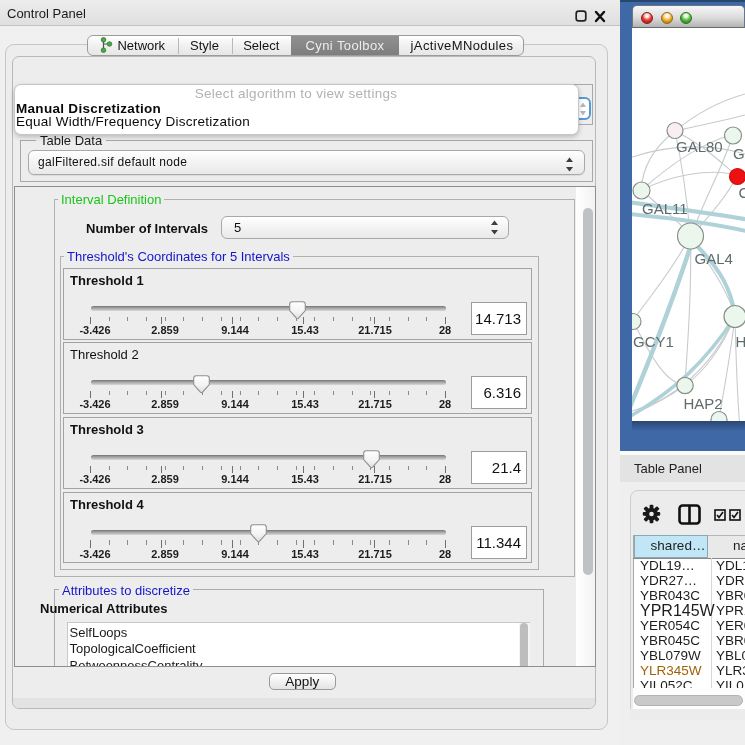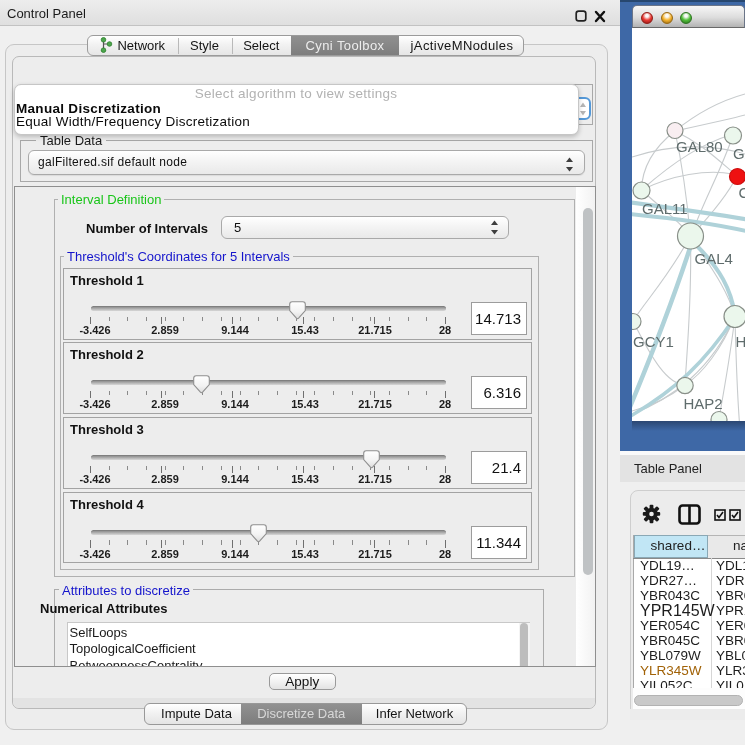--- a/index.html
+++ b/index.html
@@ -117,21 +117,21 @@
             <linearGradient id="tg296299" x1="0" y1="0" x2="0" y2="1">
 <stop offset="0" stop-color="#ffffff"></stop>
               <stop offset="0.6" stop-color="#f2f2f2"></stop>
               <stop offset="1" stop-color="#dcdcdc"></stop>
             </linearGradient>
           </defs>
 <path d="M3.2,0.7 L13.8,0.7 Q16.3,0.7 16.3,3.2 L16.3,9.5 L9.6,17.2 Q8.5,18.4 7.4,17.2 L0.7,9.5 L0.7,3.2 Q0.7,0.7 3.2,0.7 Z" fill="url(#tg296299)" stroke="#8f8f8f" stroke-width="1.1"></path>
 </svg>
         <div style="position:absolute;left:470px;top:301.0px;width:56px;height:33px;background:#fff;border:1px solid #9c9c9c;box-sizing:border-box;font-size:15px;color:#111;text-align:right;line-height:31px;padding-right:5px">14.713</div>
         <div style="position:absolute;left:62px;top:341.0px;width:469px;height:71.5px;border:1px solid #a3a3a3;box-sizing:border-box"></div>
-        <div style="position:absolute;left:69px;top:346.0px;font-size:13px;font-weight:bold;color:#111">Threshold 2</div>
+        <div style="position:absolute;left:69px;top:346.0px;font-size:13px;font-weight:normal;color:#111">Threshold 2</div>
         <div style="position:absolute;left:90px;top:379.0px;width:355px;height:5px;border-radius:3px;background:linear-gradient(#8f8f8f,#d8d8d8);border-top:1px solid #7f7f7f;box-sizing:border-box"></div>
         <div style="position:absolute;left:89.0px;top:389.5px;width:1px;height:4.5px;background:#8a8a8a"></div>
         <div style="position:absolute;left:107.7px;top:389.5px;width:1px;height:4.5px;background:#8a8a8a"></div>
         <div style="position:absolute;left:126.4px;top:389.5px;width:1px;height:4.5px;background:#8a8a8a"></div>
         <div style="position:absolute;left:145.1px;top:389.5px;width:1px;height:4.5px;background:#8a8a8a"></div>
         <div style="position:absolute;left:163.7px;top:389.5px;width:1px;height:4.5px;background:#8a8a8a"></div>
         <div style="position:absolute;left:182.4px;top:389.5px;width:1px;height:4.5px;background:#8a8a8a"></div>
         <div style="position:absolute;left:201.1px;top:389.5px;width:1px;height:4.5px;background:#8a8a8a"></div>
         <div style="position:absolute;left:219.8px;top:389.5px;width:1px;height:4.5px;background:#8a8a8a"></div>
         <div style="position:absolute;left:238.5px;top:389.5px;width:1px;height:4.5px;background:#8a8a8a"></div>
@@ -272,25 +272,20 @@
 
 </div>
 </div>
 
 <div class="abs" style="left:576px;top:186.5px;width:19px;height:479.5px;background:linear-gradient(90deg,#ffffff,#f2f2f2)"></div>
 <div class="abs" style="left:582.5px;top:208px;width:10px;height:367px;border-radius:6px;background:#bfc2c4"></div>
 <div class="abs" style="left:595px;top:185.5px;width:1px;height:481.5px;background:#8f8f8f"></div>
 
 <div class="abs" style="left:268.5px;top:672.5px;width:67.5px;height:17.5px;border:1px solid #9a9a9a;border-radius:5px;background:linear-gradient(#ffffff,#f2f2f2 50%,#e3e3e3);font-size:13.5px;color:#111;text-align:center;line-height:16px">Apply</div>
 
-<div class="abs" style="left:144px;top:702.5px;width:322.5px;height:22px;border:1px solid #989898;border-radius:6px;background:linear-gradient(#ffffff,#f1f1f1 48%,#e4e4e4);overflow:hidden">
-  <div class="seg" style="left:0;width:96px;padding-left:7px">Impute Data</div>
-  <div class="seg" style="left:96px;width:120.5px;background:linear-gradient(#919191,#7d7d7d);color:#d8d8d8">Discretize Data</div>
-  <div class="seg" style="left:216.5px;width:106px">Infer Network</div>
-</div>
 
 <div class="abs" style="left:632px;top:5px;width:113px;height:22.5px;background:linear-gradient(#f7f7f7 0%,#dcdcdc 55%,#b3b3b3 100%);border:1px solid #6b7588;border-bottom:1.5px solid #686868;border-radius:5px 5px 0 0"></div>
 <div style="position:absolute;left:641.3px;top:11.5px;width:12px;height:12px;border-radius:50%;background:radial-gradient(circle at 50% 28%, rgba(255,255,255,0.85) 0 15%, #ec3a34 50%, #8e1a14 95%);border:1px solid #8e1a14;box-sizing:border-box"></div>
 <div style="position:absolute;left:660.8px;top:11.5px;width:12px;height:12px;border-radius:50%;background:radial-gradient(circle at 50% 28%, rgba(255,255,255,0.85) 0 15%, #f6b42e 50%, #966712 95%);border:1px solid #966712;box-sizing:border-box"></div>
 <div style="position:absolute;left:680.3px;top:11.5px;width:12px;height:12px;border-radius:50%;background:radial-gradient(circle at 50% 28%, rgba(255,255,255,0.85) 0 15%, #52c13a 50%, #2c7120 95%);border:1px solid #2c7120;box-sizing:border-box"></div>
 <div class="abs" style="left:632px;top:27.5px;width:113px;height:393.5px;background:#ffffff;overflow:hidden"></div>
 <svg width="113" height="392.5" viewBox="0 0 113 392.5" style="position:absolute;left:632px;top:28.5px">
       <path d="M43,102 C70,80 95,70 113,65" fill="none" stroke="#c7cbcd" stroke-width="1.1"></path>
       <path d="M43,102 C75,95 98,90 113,86" fill="none" stroke="#c7cbcd" stroke-width="1.1"></path>
       <path d="M43,102 C20,120 10,140 9.5,161" fill="none" stroke="#c7cbcd" stroke-width="1.1"></path>

